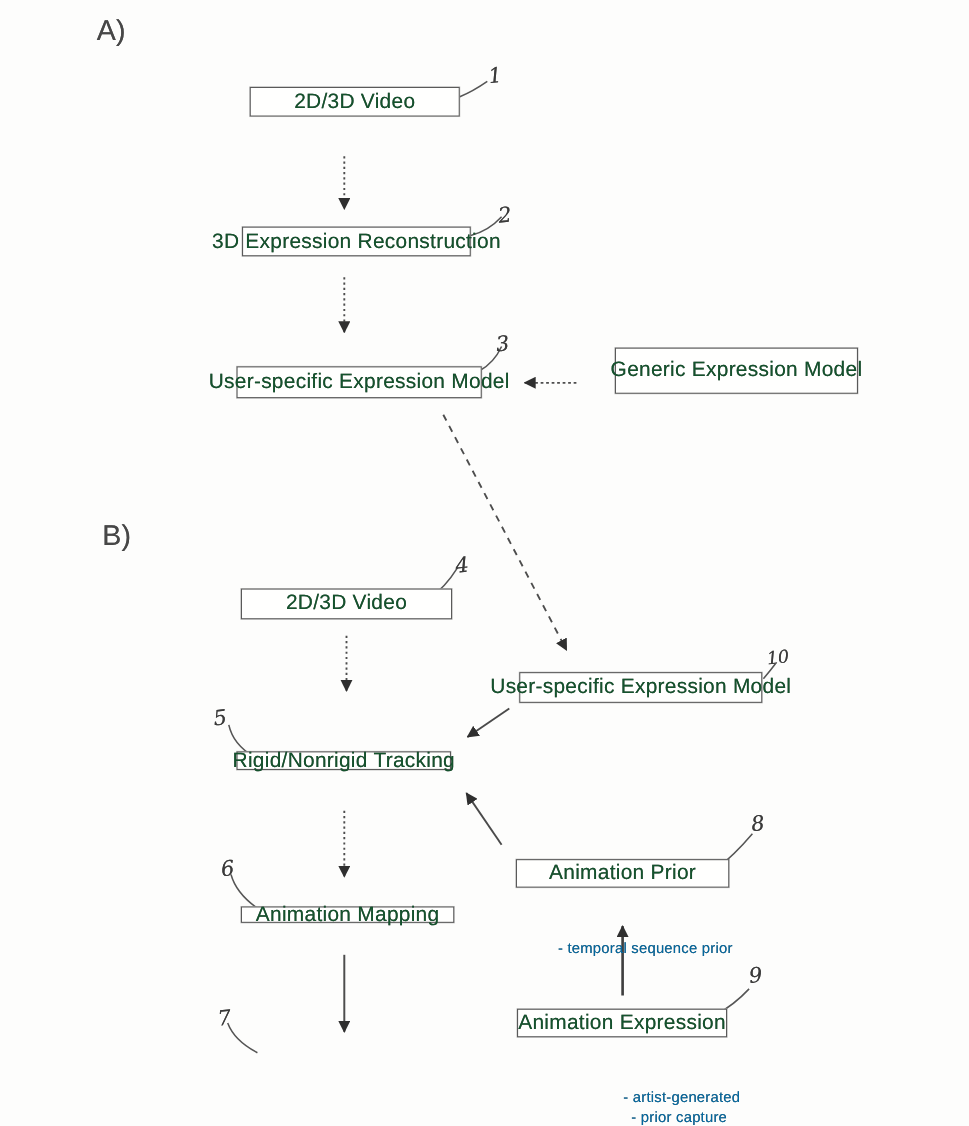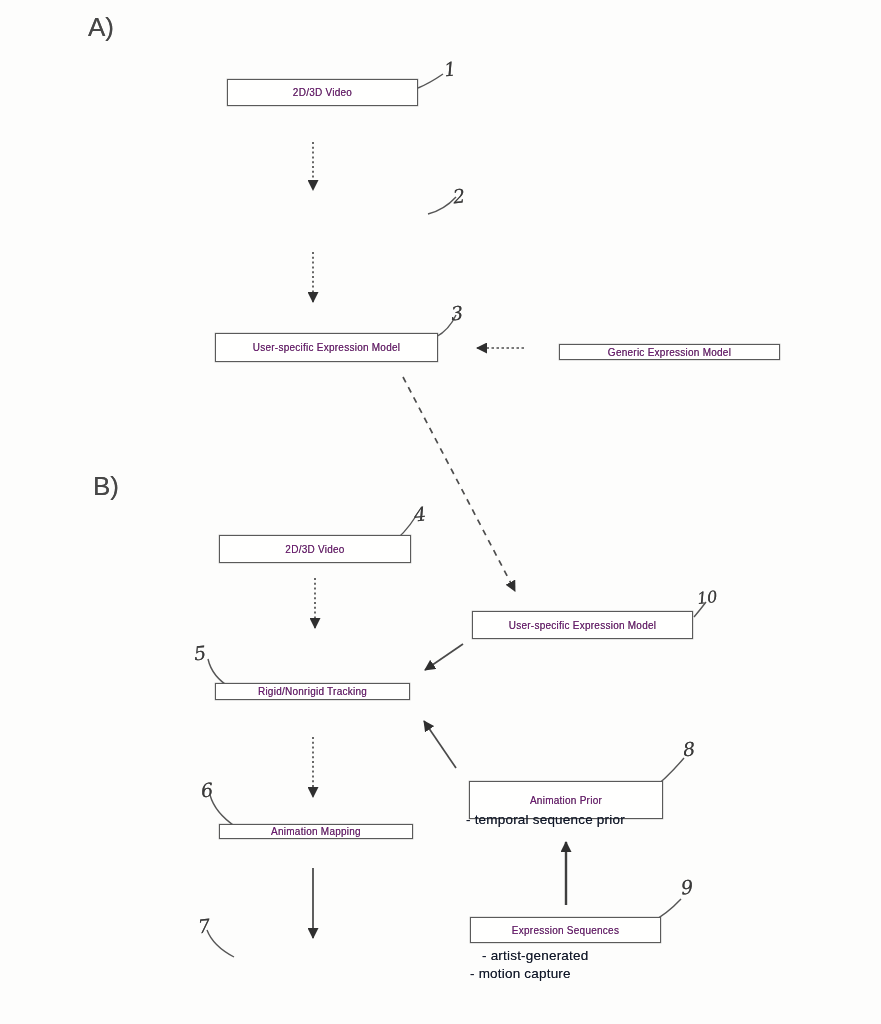--- a/index.html
+++ b/index.html
@@ -10,40 +10,41 @@
     overflow:hidden;
     font-family:"Liberation Sans",sans-serif;
   }
   .lines{position:absolute;left:0;top:0;width:881px;height:1024px;pointer-events:none;}
   .box{
     position:absolute;box-sizing:border-box;
     border:1.5px solid #5a5a5a;
     box-shadow:0 0 0 .4px rgba(110,110,110,.45);
     background:#fffffe;
     display:flex;align-items:center;justify-content:center;
-    font-size:10px;color:#701a75;letter-spacing:.25px;
+    font-size:19px;color:#14532d;letter-spacing:.25px;
     text-shadow:0 0 .5px rgba(70,70,70,.85);
     white-space:nowrap;
   }
   .sec-label{
     position:absolute;font-size:26px;color:#474747;
     text-shadow:0 0 .6px rgba(70,70,70,.8);
   }
   .ref{
     position:absolute;
     font-family:"DejaVu Serif",serif;font-style:italic;
     font-size:19px;color:#3a3a3a;
     transform:rotate(-6deg);
     text-shadow:0 0 .4px rgba(60,60,60,.8);
   }
   .note{
-    position:absolute;text-align:left;
-    font-size:13.5px;color:#0f172a;letter-spacing:.2px;
+    position:absolute;text-align:right;
+    font-size:13.5px;color:#0369a1;letter-spacing:.2px;
     text-shadow:0 0 .45px rgba(70,70,70,.8);
     white-space:nowrap;
+    margin-top:42px;
   }
 </style>
 </head>
 <body>
 
 <div class="canvas">
 
   <svg class="lines" width="881" height="1024" viewBox="0 0 881 1024">
     <defs>
       <marker id="ah" viewBox="0 0 11 11" refX="10" refY="5.5" markerWidth="11" markerHeight="11" markerUnits="userSpaceOnUse" orient="auto">
@@ -76,38 +77,39 @@
     <path d="M207,930 Q213,946 234,957" stroke="#555" stroke-width="1.4" fill="none"></path>
     <path d="M650,791 Q667,778 684,758" stroke="#555" stroke-width="1.4" fill="none"></path>
     <path d="M650,923 Q667,914 681,899" stroke="#555" stroke-width="1.4" fill="none"></path>
     <path d="M694,617 Q700,610 706,602" stroke="#555" stroke-width="1.4" fill="none"></path>
   </svg>
 
   <div class="sec-label" style="left:88px;top:12px">A)</div>
   <div class="sec-label" style="left:93px;top:471px">B)</div>
 
   <div class="box" style="left:227px;top:79px;width:191px;height:27px">2D/3D Video</div>
+  <div class="box" style="left:220px;top:206px;width:208px;height:27px">3D Expression Reconstruction</div>
   <div class="box" style="left:215px;top:333px;width:223px;height:29px">User-specific Expression Model</div>
-  <div class="box" style="left:559px;top:344px;width:221px;height:16px">Generic Expression Model</div>
+  <div class="box" style="left:559px;top:316px;width:221px;height:42px">Generic Expression Model</div>
 
   <div class="box" style="left:219px;top:535px;width:192px;height:28px">2D/3D Video</div>
   <div class="box" style="left:215px;top:683px;width:195px;height:17px">Rigid/Nonrigid Tracking</div>
   <div class="box" style="left:219px;top:824px;width:194px;height:15px">Animation Mapping</div>
   <div class="box" style="left:472px;top:611px;width:221px;height:28px">User-specific Expression Model</div>
-  <div class="box" style="left:469px;top:781px;width:194px;height:38px">Animation Prior</div>
-  <div class="box" style="left:470px;top:917px;width:191px;height:26px">Expression Sequences</div>
+  <div class="box" style="left:469px;top:781px;width:194px;height:26px">Animation Prior</div>
+  <div class="box" style="left:470px;top:917px;width:191px;height:26px">Animation Expression</div>
 
   <span class="ref" style="left:444px;top:58px">1</span>
   <span class="ref" style="left:453px;top:185px">2</span>
   <span class="ref" style="left:451px;top:302px">3</span>
   <span class="ref" style="left:414px;top:503px">4</span>
   <span class="ref" style="left:194px;top:642px">5</span>
   <span class="ref" style="left:201px;top:779px">6</span>
   <span class="ref" style="left:198px;top:915px">7</span>
   <span class="ref" style="left:683px;top:738px">8</span>
   <span class="ref" style="left:681px;top:876px">9</span>
   <span class="ref" style="left:697px;top:588px;font-size:16px">10</span>
 
   <div class="note" style="left:466px;top:812px;width:200px">- temporal sequence prior</div>
   <div class="note" style="left:482px;top:948px;width:191px">- artist-generated</div>
-  <div class="note" style="left:470px;top:966px;width:191px">- motion capture</div>
+  <div class="note" style="left:470px;top:966px;width:191px">- prior capture</div>
 
 </div>
 
 </body></html>

